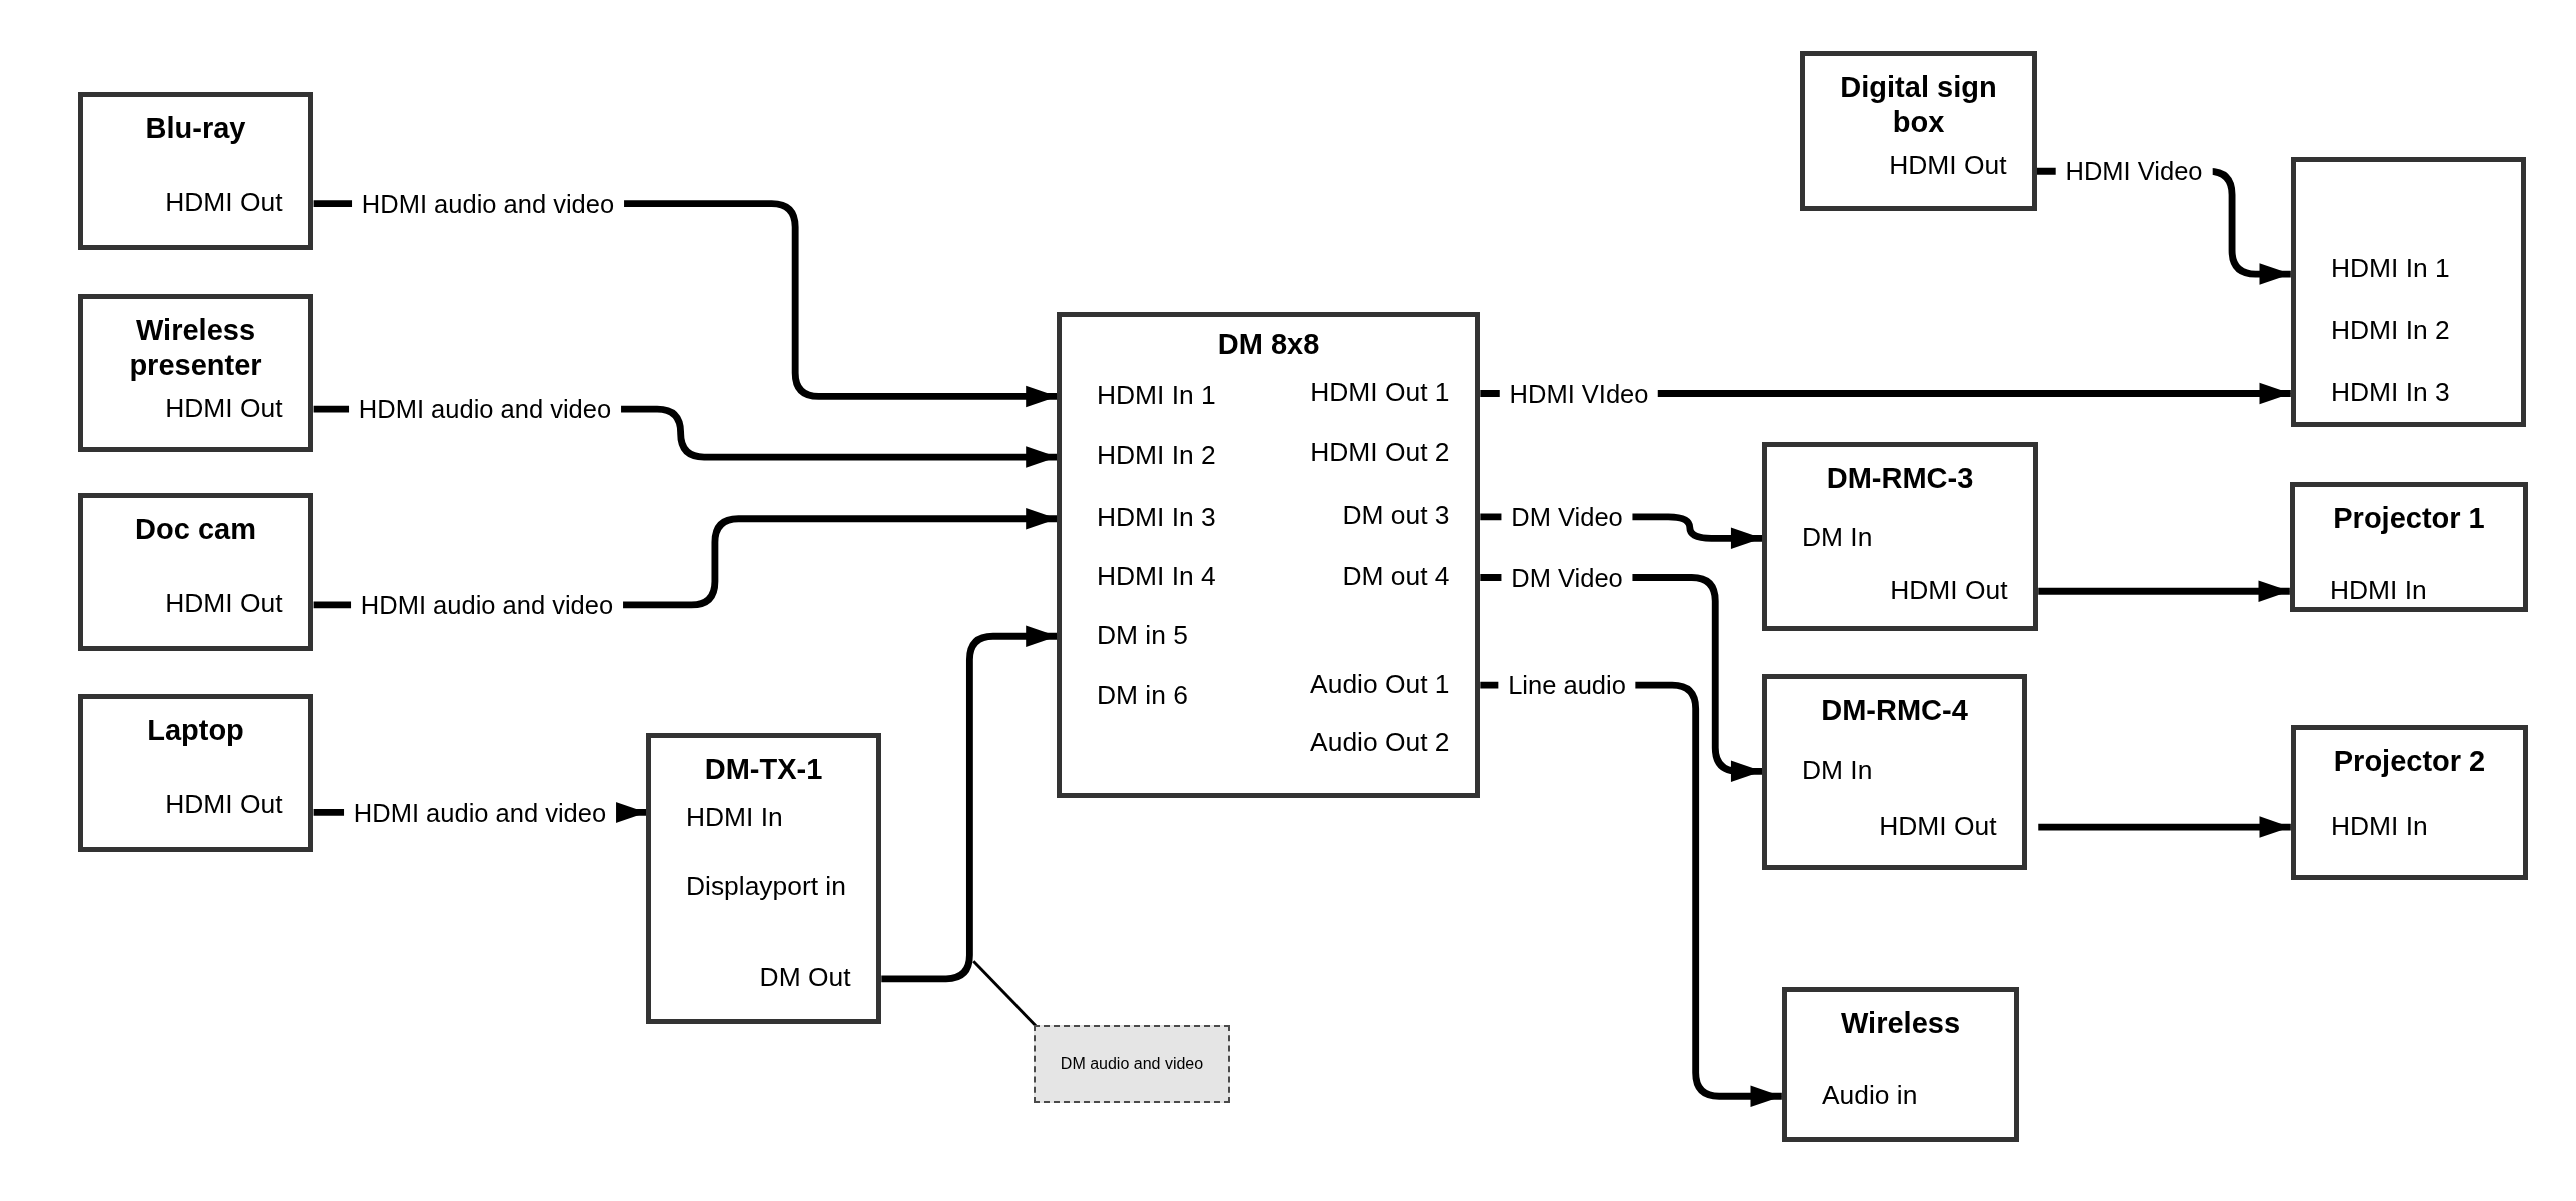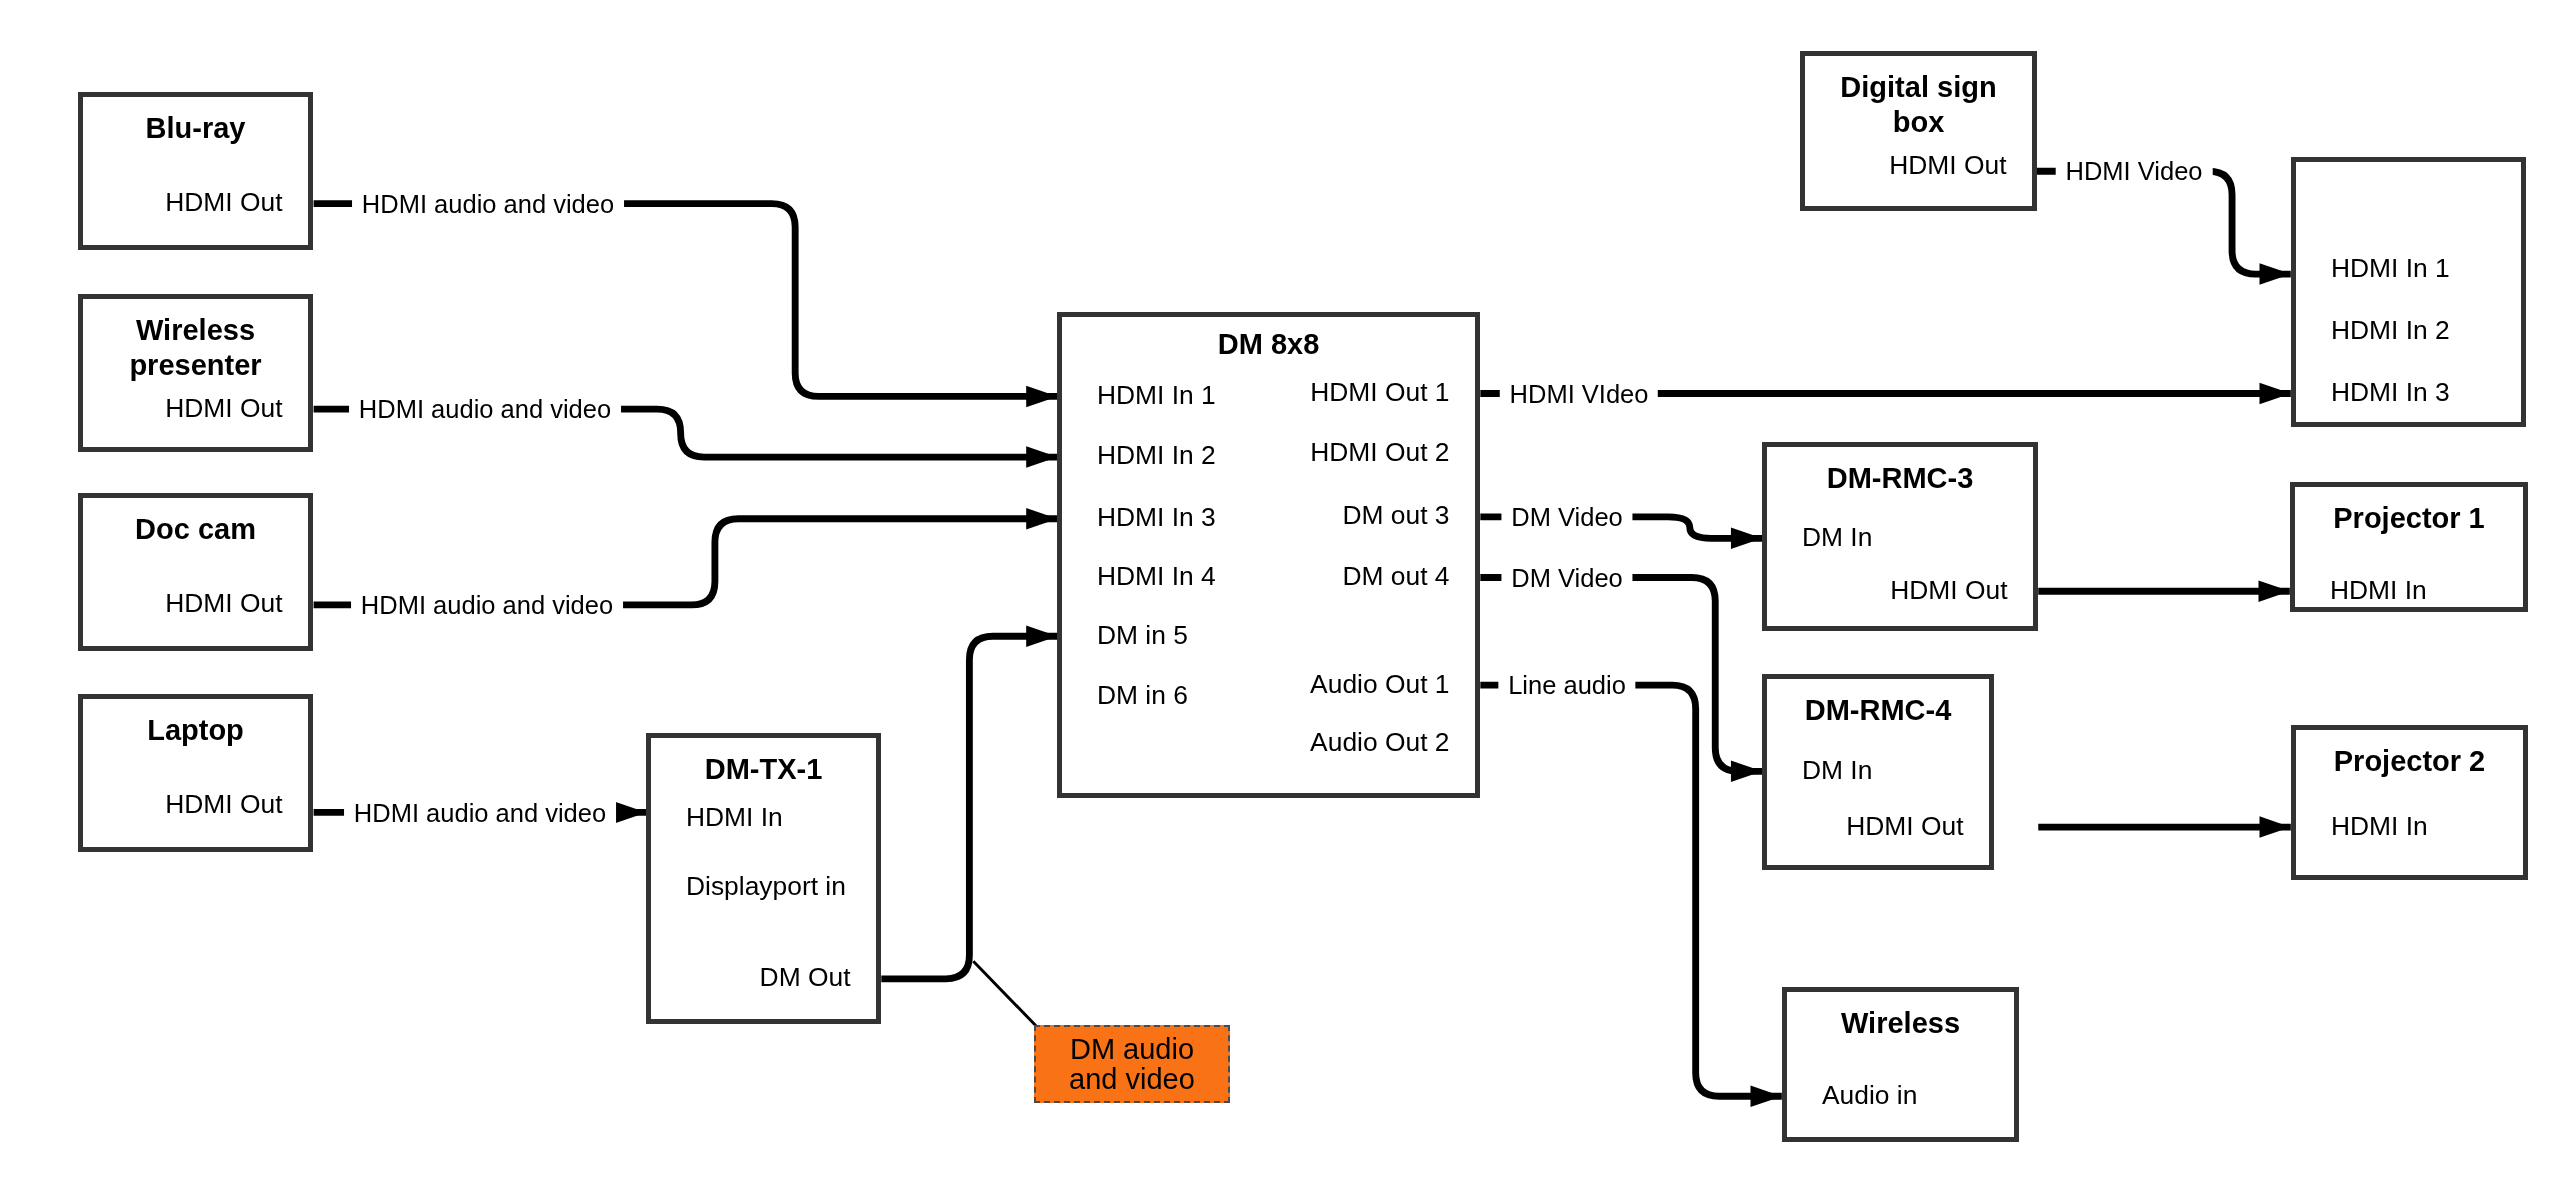--- a/index.html
+++ b/index.html
@@ -54,27 +54,27 @@
     font-size: 25.5px;
     line-height: 33px;
     white-space: nowrap;
     z-index: 3;
     color: var(--text, #000000);
   }
   .note-box {
     position: absolute;
     box-sizing: border-box;
     border: 2px dashed #4a4a4a;
-    background: #f97316;
+    background: #e5e5e5;
     display: flex;
     align-items: center;
     justify-content: center;
     text-align: center;
     padding: 0 15.7px;
-    font-size: 29px;
+    font-size: 16px;
     line-height: 30px;
     z-index: 2;
     color: var(--text, #000000);
   }
 </style>
 </head>
 <body>
 
 <div class="canvas">
 
@@ -159,21 +159,21 @@
     <div class="box-title">DM-RMC-3</div>
     <div class="port left" style="top:74px">DM In</div>
     <div class="port right" style="top:127px">HDMI Out</div>
   </div>
 
   <div class="box" style="left:2290px;top:482px;width:238px;height:130px">
     <div class="box-title">Projector 1</div>
     <div class="port left" style="top:87px">HDMI In</div>
   </div>
 
-  <div class="box" style="left:1762px;top:674px;width:232px;height:196px">
+  <div class="box" style="left:1762px;top:674px;width:265px;height:196px">
     <div class="box-title">DM-RMC-4</div>
     <div class="port left" style="top:75px">DM In</div>
     <div class="port right" style="top:131px">HDMI Out</div>
   </div>
 
   <div class="box" style="left:2291px;top:725px;width:237px;height:155px">
     <div class="box-title">Projector 2</div>
     <div class="port left" style="top:80px">HDMI In</div>
   </div>
 

